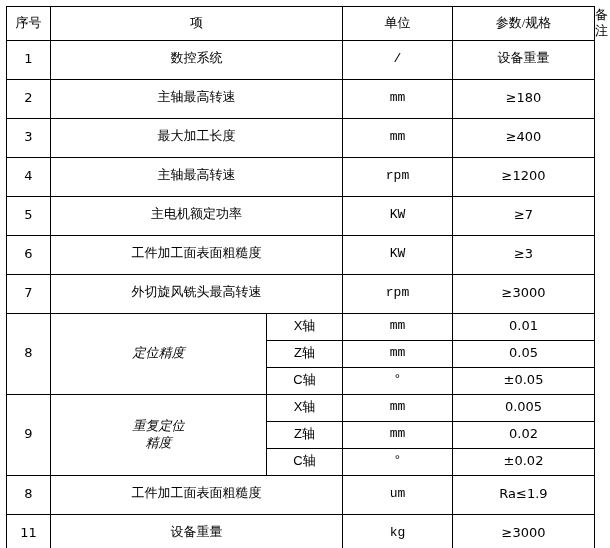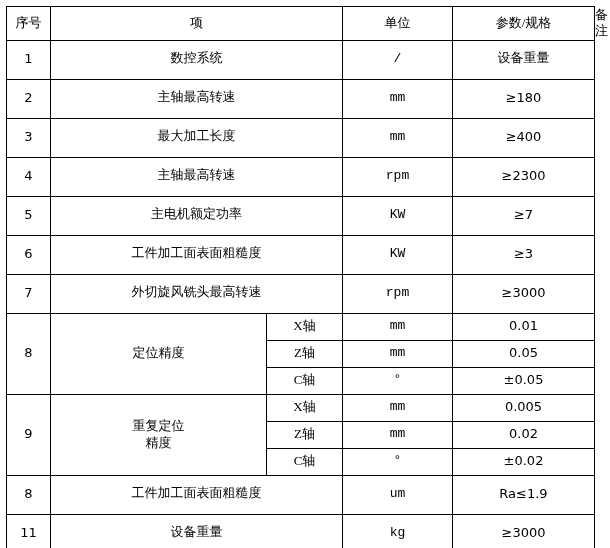--- a/index.html
+++ b/index.html
@@ -47,27 +47,28 @@
   }
   .num {
     font-family: "DejaVu Sans", sans-serif;
     font-size: 13px;
   }
   .hdr {
     font-family: Liberation Serif, serif;
     font-size: 13.5px;
   }
   .sub-label {
-    font-family: Liberation Serif, serif;
+    font-family: Liberation Sans, sans-serif;
     font-size: 13px;
   }
   .group-label {
     font-family: "DejaVu Sans", "Liberation Sans", sans-serif;
     font-size: 14px;
     line-height: 1.3;
+    font-style: italic;
   }
 </style>
 </head>
 <body>
 
 <table id="spec-table">
   <colgroup>
     <col class="c-no">
       <col class="c-item">
       <col class="c-unit">
@@ -102,21 +103,21 @@
       <td class="num">3</td>
       <td class="cjk" colspan="2">最大加工长度</td>
       <td class="mono">mm</td>
       <td class="num">≥400</td>
       <td class="num"></td>
     </tr>
     <tr class="row-n">
       <td class="num">4</td>
       <td class="cjk" colspan="2">主轴最高转速</td>
       <td class="mono">rpm</td>
-      <td class="num">≥2300</td>
+      <td class="num">≥1200</td>
       <td class="num"></td>
     </tr>
     <tr class="row-n">
       <td class="num">5</td>
       <td class="cjk" colspan="2">主电机额定功率</td>
       <td class="mono">KW</td>
       <td class="num">≥7</td>
       <td class="num"></td>
     </tr>
     <tr class="row-n">

